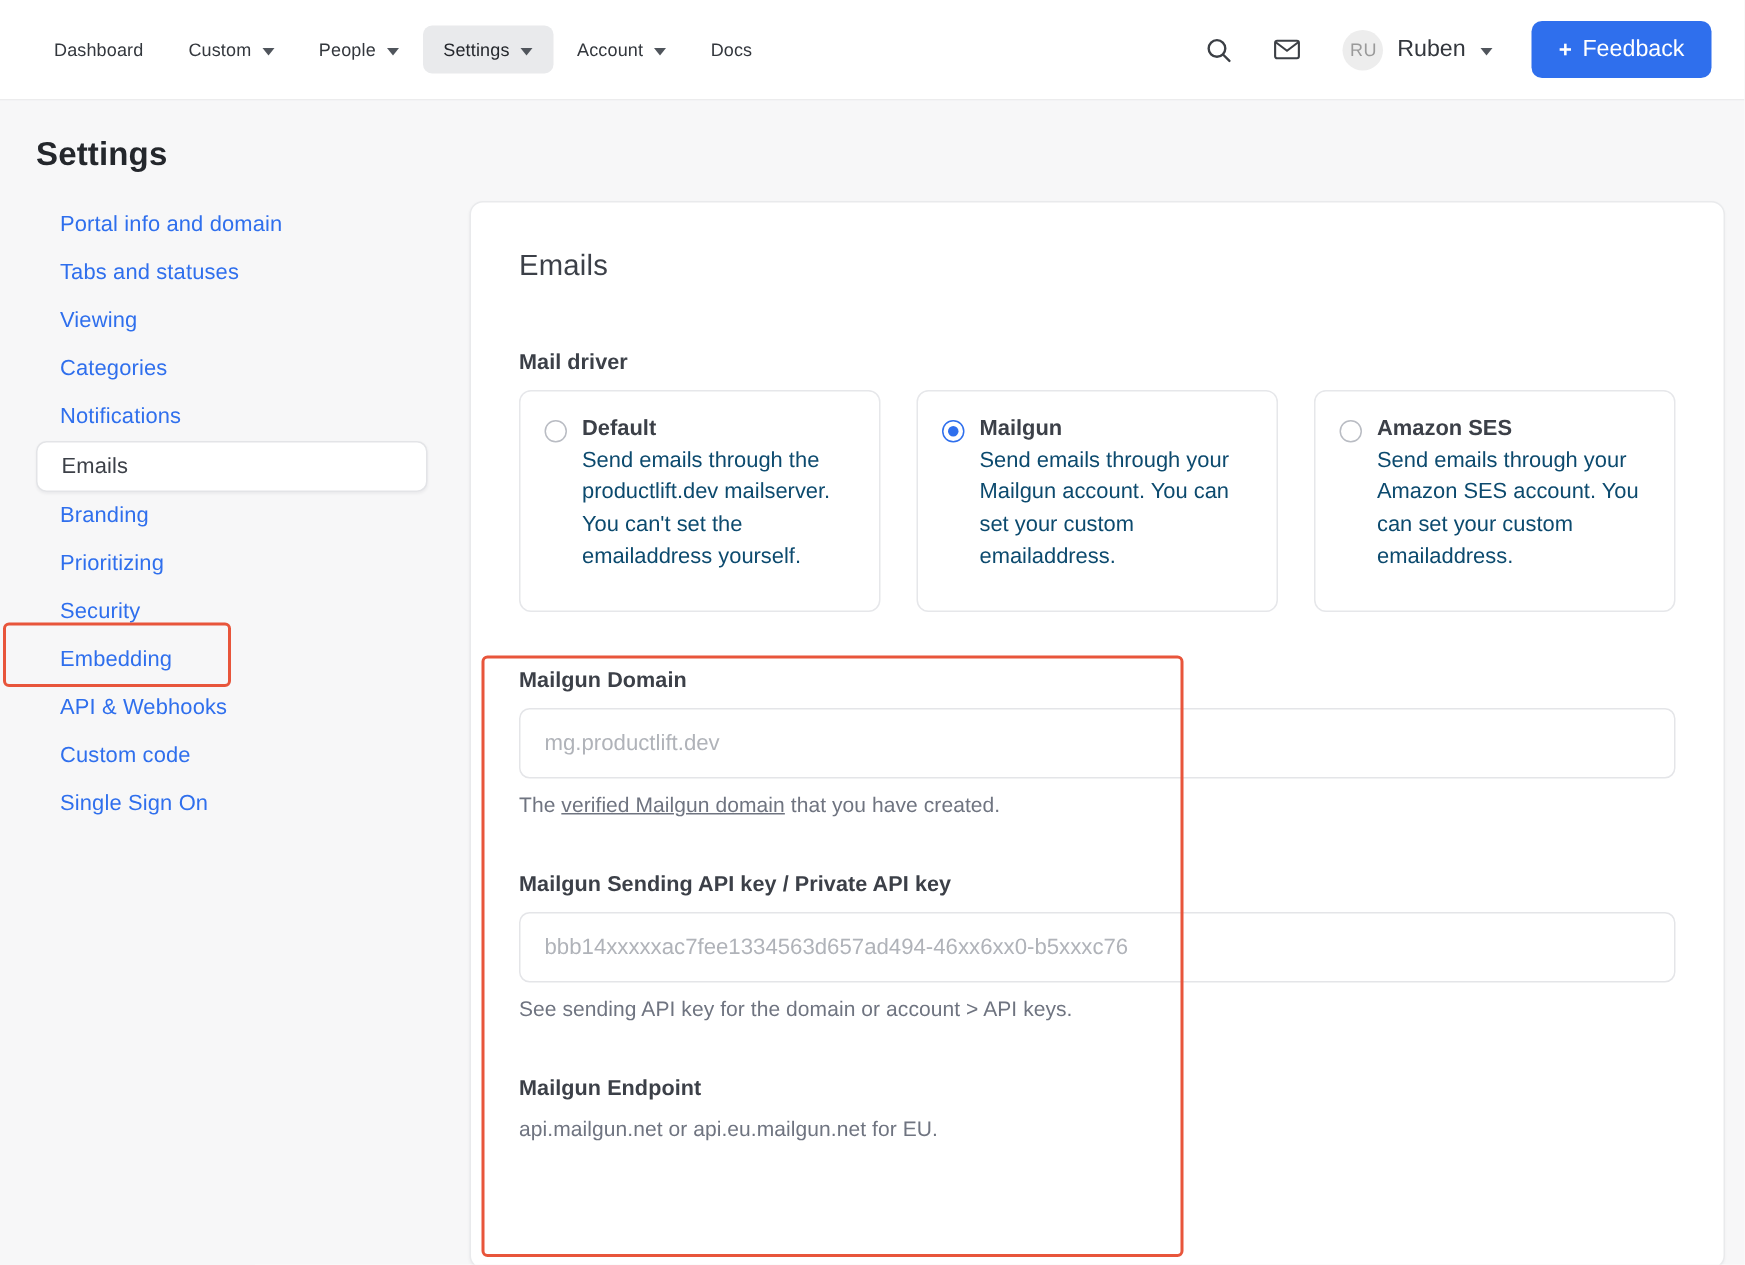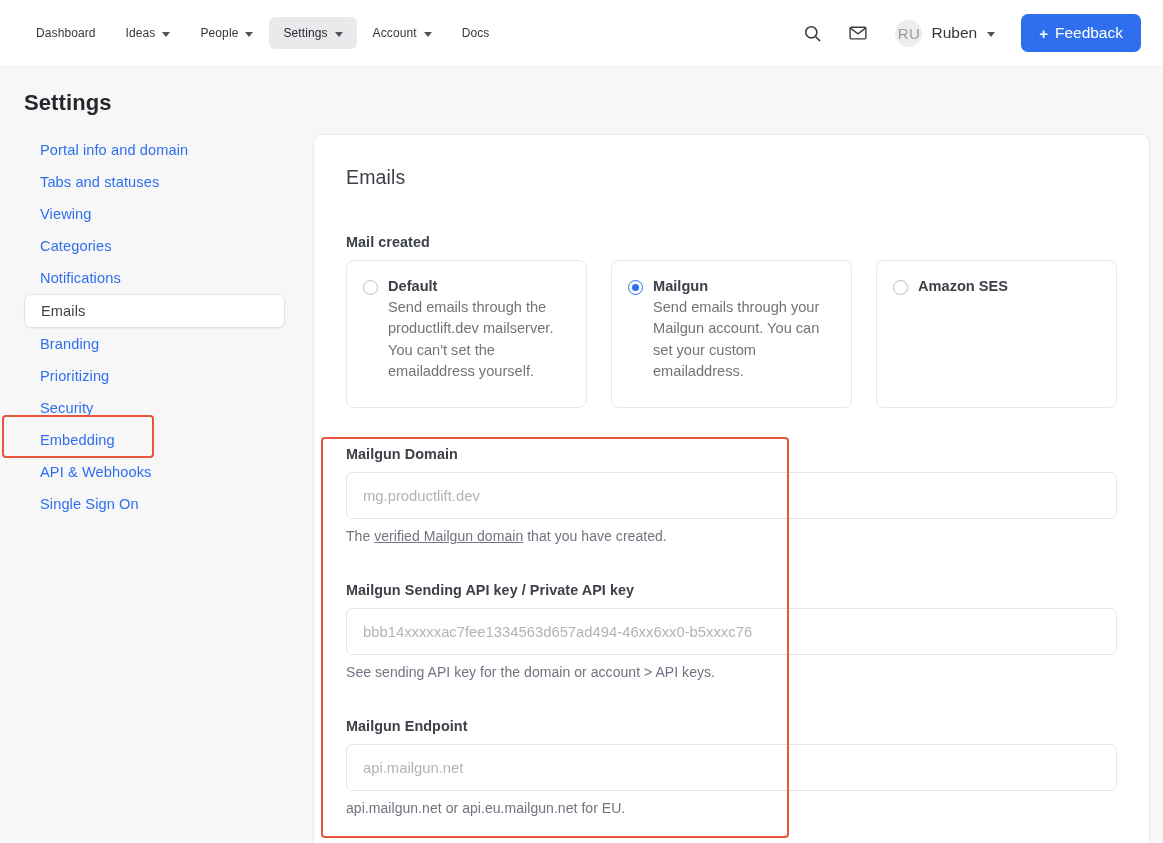--- a/index.html
+++ b/index.html
@@ -54,21 +54,21 @@
     cursor: pointer; color: #3b3f45;
   }
   .user-chip {
     display: flex; align-items: center; gap: 9px;
     cursor: pointer;
     margin-left: 4px;
   }
   .avatar {
     width: 27px; height: 27px; border-radius: 50%;
     background: #ededed; color: #9a9a9a;
-    font-size: 15px; letter-spacing: .3px;
+    font-size: 12px; letter-spacing: .3px;
     display: flex; align-items: center; justify-content: center;
   }
   .user-name { font-size: 15.5px; color: #33373d; }
   .feedback-btn {
     display: flex; align-items: center; gap: 7px;
     background: #2f6fed;
     color: #fff;
     border: none;
     border-radius: 7px;
     font-size: 15.5px;
@@ -189,21 +189,21 @@
     background: #2f6fed;
   }
   .driver-name {
     font-size: 14.6px;
     font-weight: 700;
     color: #3c4048;
     line-height: 1.35;
   }
   .driver-desc {
     font-size: 14.6px;
-    color: #737373;
+    color: #0c4a6e;
     line-height: 1.47;
     margin: 0 0 0 25px;
   }
 
   
   .form-area { margin-top: 38px; position: relative; }
   .form-field { margin-bottom: 38px; }
   .text-input {
     width: 100%;
     height: 47px;
@@ -243,21 +243,21 @@
 <body>
 
 <div class="navbar">
   <div class="nav-left">
 
     <div class="nav-item">
       <span>Dashboard</span>
     </div>
 
     <div class="nav-item">
-      <span>Ideas</span>
+      <span>Custom</span>
       <span class="caret"></span>
     </div>
 
     <div class="nav-item">
       <span>People</span>
       <span class="caret"></span>
     </div>
 
     <div class="nav-item active">
       <span>Settings</span>
@@ -308,32 +308,33 @@
     <div class="side-item">Tabs and statuses</div>
     <div class="side-item">Viewing</div>
     <div class="side-item">Categories</div>
     <div class="side-item">Notifications</div>
     <div class="side-item active">Emails</div>
     <div class="side-item">Branding</div>
     <div class="side-item">Prioritizing</div>
     <div class="side-item">Security</div>
     <div class="side-item">Embedding</div>
     <div class="side-item">API &amp; Webhooks</div>
+    <div class="side-item">Custom code</div>
     <div class="side-item">Single Sign On</div>
 
     <div class="annot" id="annot-sidebar"></div>
   </nav>
 
   <main class="main">
     <section class="card">
 
       <h2 class="card-title">Emails</h2>
 
       <div class="section-maildriver">
-        <div class="field-label">Mail created</div>
+        <div class="field-label">Mail driver</div>
 
         <div class="driver-grid">
 
           <label class="driver-card">
             <div class="driver-head">
               <span class="radio"></span>
               <span class="driver-name">Default</span>
             </div>
             <div class="driver-desc">Send emails through the productlift.dev mailserver. You can't set the emailaddress yourself.</div>
           </label>
@@ -344,20 +345,21 @@
               <span class="driver-name">Mailgun</span>
             </div>
             <div class="driver-desc">Send emails through your Mailgun account. You can set your custom emailaddress.</div>
           </label>
 
           <label class="driver-card">
             <div class="driver-head">
               <span class="radio"></span>
               <span class="driver-name">Amazon SES</span>
             </div>
+            <div class="driver-desc">Send emails through your Amazon SES account. You can set your custom emailaddress.</div>
           </label>
 
         </div>
       </div>
 
       <div class="form-area">
 
         <div class="form-field">
           <div class="field-label">Mailgun Domain</div>
           <input class="text-input" type="text" placeholder="mg.productlift.dev" style="">
@@ -367,21 +369,20 @@
         </div>
 
         <div class="form-field">
           <div class="field-label">Mailgun Sending API key / Private API key</div>
           <input class="text-input" type="text" placeholder="bbb14xxxxxac7fee1334563d657ad494-46xx6xx0-b5xxxc76" style="">
           <div class="help">See sending API key for the domain or account &gt; API keys.</div>
         </div>
 
         <div class="form-field">
           <div class="field-label">Mailgun Endpoint</div>
-          <input class="text-input" type="text" placeholder="api.mailgun.net" style="">
           <div class="help">api.mailgun.net or api.eu.mailgun.net for EU.</div>
         </div>
 
       </div>
     </section>
   </main>
 </div>
 
 <div id="annot-form"></div>
 

